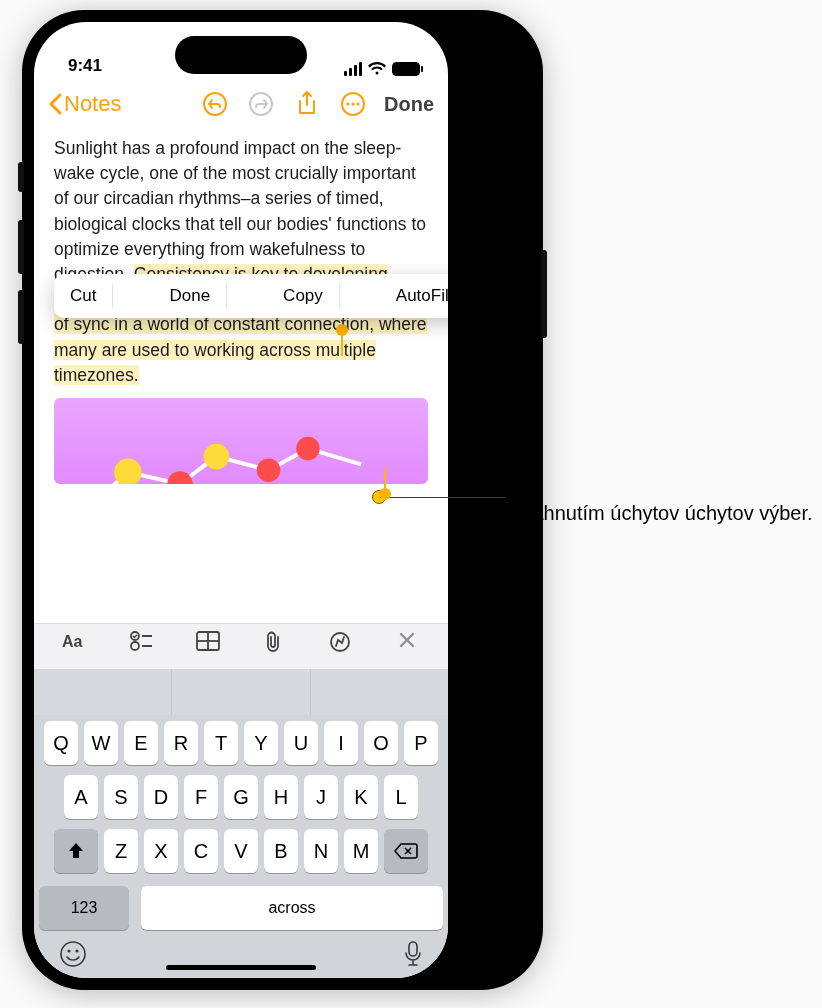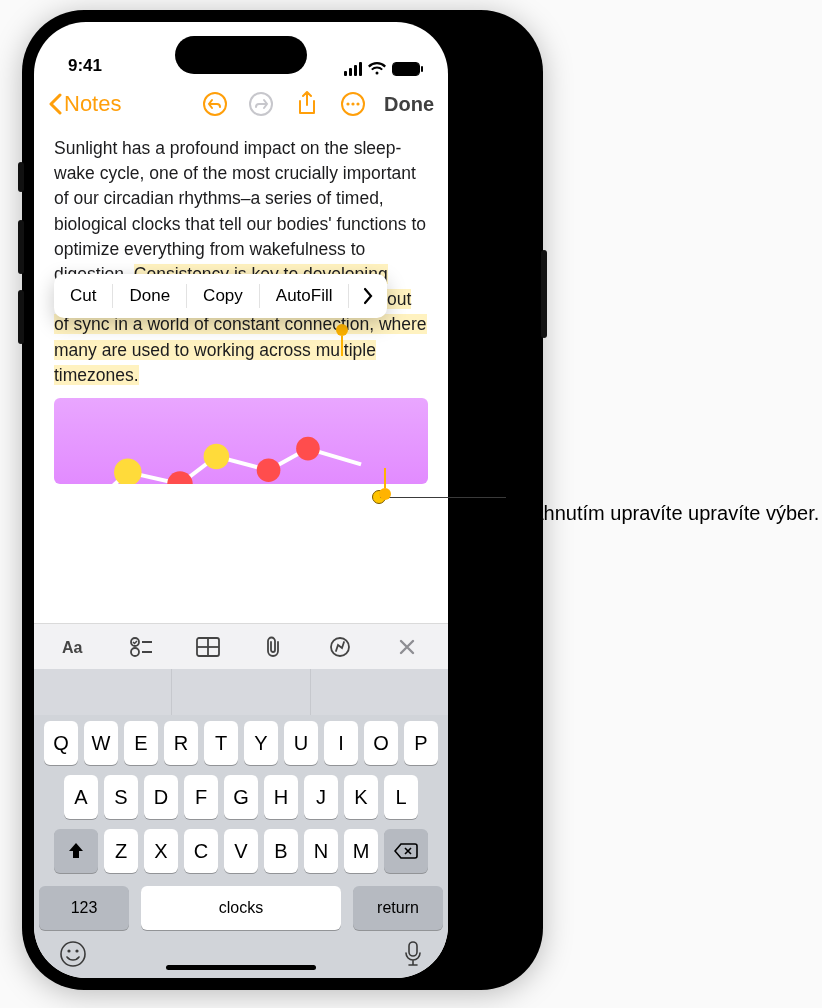--- a/index.html
+++ b/index.html
@@ -103,20 +103,21 @@
     left:20px; top:146px;
     height:44px;
     background:#fff;
     border-radius:10px;
     box-shadow:0 6px 20px rgba(0,0,0,.22);
     display:flex;
     align-items:center;
     font-size:17px;
     overflow:hidden;
     z-index:20;
+    gap:40px;
   }
   .edit-menu .mi{padding:0 16px;color:#000;border-right:1px solid #e2e2e2;}
   .edit-menu .mi:last-of-type{border-right:1px solid #e2e2e2;}
   .edit-menu .more{width:38px;display:flex;align-items:center;justify-content:center;color:#000;}
   
   .note-img{
     margin-top:10px;
     width:100%;
     height:86px;
     background:linear-gradient(180deg,#e9a6ff 0%, #e28bff 100%);
@@ -128,21 +129,21 @@
   .format-bar{
     height:46px;
     background:#f2f2f4;
     border-top:1px solid #dadada;
     display:flex;
     align-items:center;
     justify-content:space-around;
     padding:0 8px;
     color:#555;
   }
-  .fb-btn{width:32px;height:32px;display:flex;align-items:center;justify-content:center;}
+  .fb-btn{width:32px;height:32px;display:flex;justify-content:center;}
   .fb-btn.close{color:#8e8e93;}
   
   .sugg-bar{height:46px;background:#d7d9de;display:flex;}
   .sugg-bar div{flex:1;border-right:1px solid #c6c8cd;}
   .sugg-bar div:last-child{border-right:none;}
   
   .kbd{
     background:#d1d4d9;
     padding:6px 5px 10px 5px;
   }
@@ -380,22 +381,21 @@
         <div class="key">M</div>
         <div class="key special bksp">
           <svg width="24" height="18" viewBox="0 0 24 18">
               <path d="M7 2h14a2 2 0 012 2v10a2 2 0 01-2 2H7l-6-7 6-7z" stroke="#000" stroke-width="1.6" fill="none"></path>
               <path d="M11 6l6 6M17 6l-6 6" stroke="#000" stroke-width="1.6"></path>
             </svg>
         </div>
       </div>
       <div class="kbd-bottom">
         <div class="key special num">123</div>
-        <div class="key">clocks</div>
-        <div class="key ret">return</div>
+        <div class="key">across</div>
       </div>
       <div class="kbd-foot">
         <span>
           <svg width="28" height="28" viewBox="0 0 28 28">
               <circle cx="14" cy="14" r="12" stroke="#3a3a3a" stroke-width="1.6" fill="none"></circle>
               <circle cx="10" cy="11" r="1.6" fill="#3a3a3a"></circle>
               <circle cx="18" cy="11" r="1.6" fill="#3a3a3a"></circle>
               <path d="M8 17c1.5 2 4 3 6 3s4.5-1 6-3" stroke="#3a3a3a" stroke-width="1.6" fill="none" stroke-linecap="round"></path>
             </svg>
         </span>
@@ -407,13 +407,13 @@
         </span>
       </div>
     </div>
 
     <div class="home-ind"></div>
   </div>
 </div>
 
 <div class="callout-dot"></div>
 <div class="callout-line"></div>
-<div class="callout">Potiahnutím upravíte upravíte výber.</div>
+<div class="callout">Potiahnutím úchytov úchytov výber.</div>
 
 </body></html>

